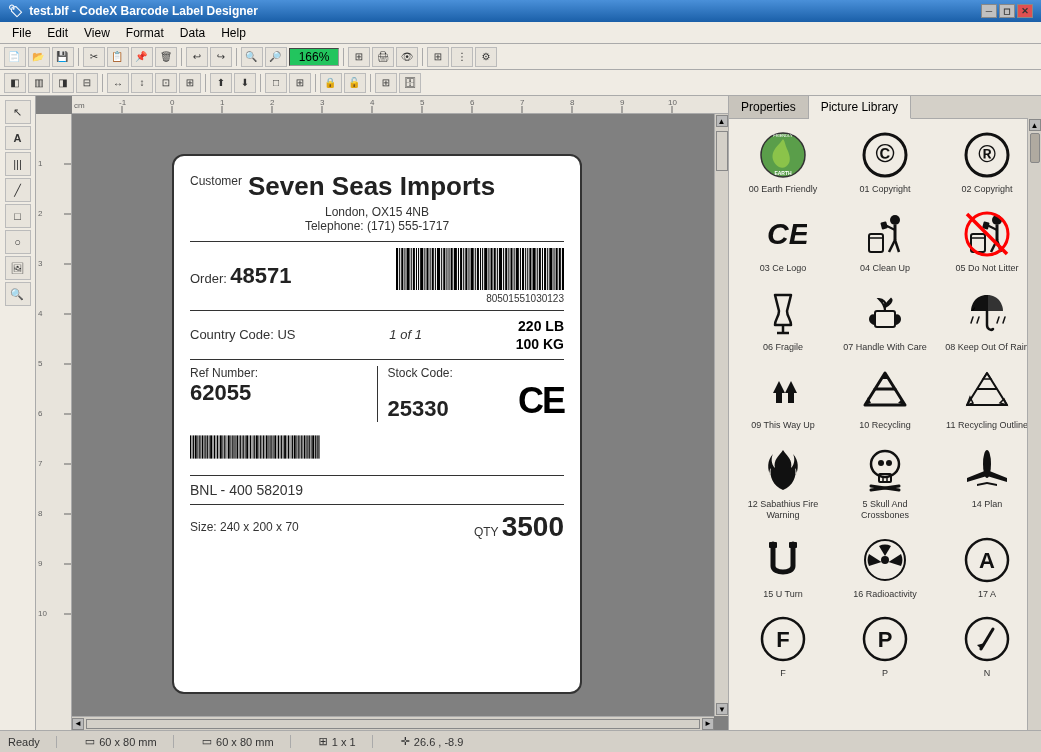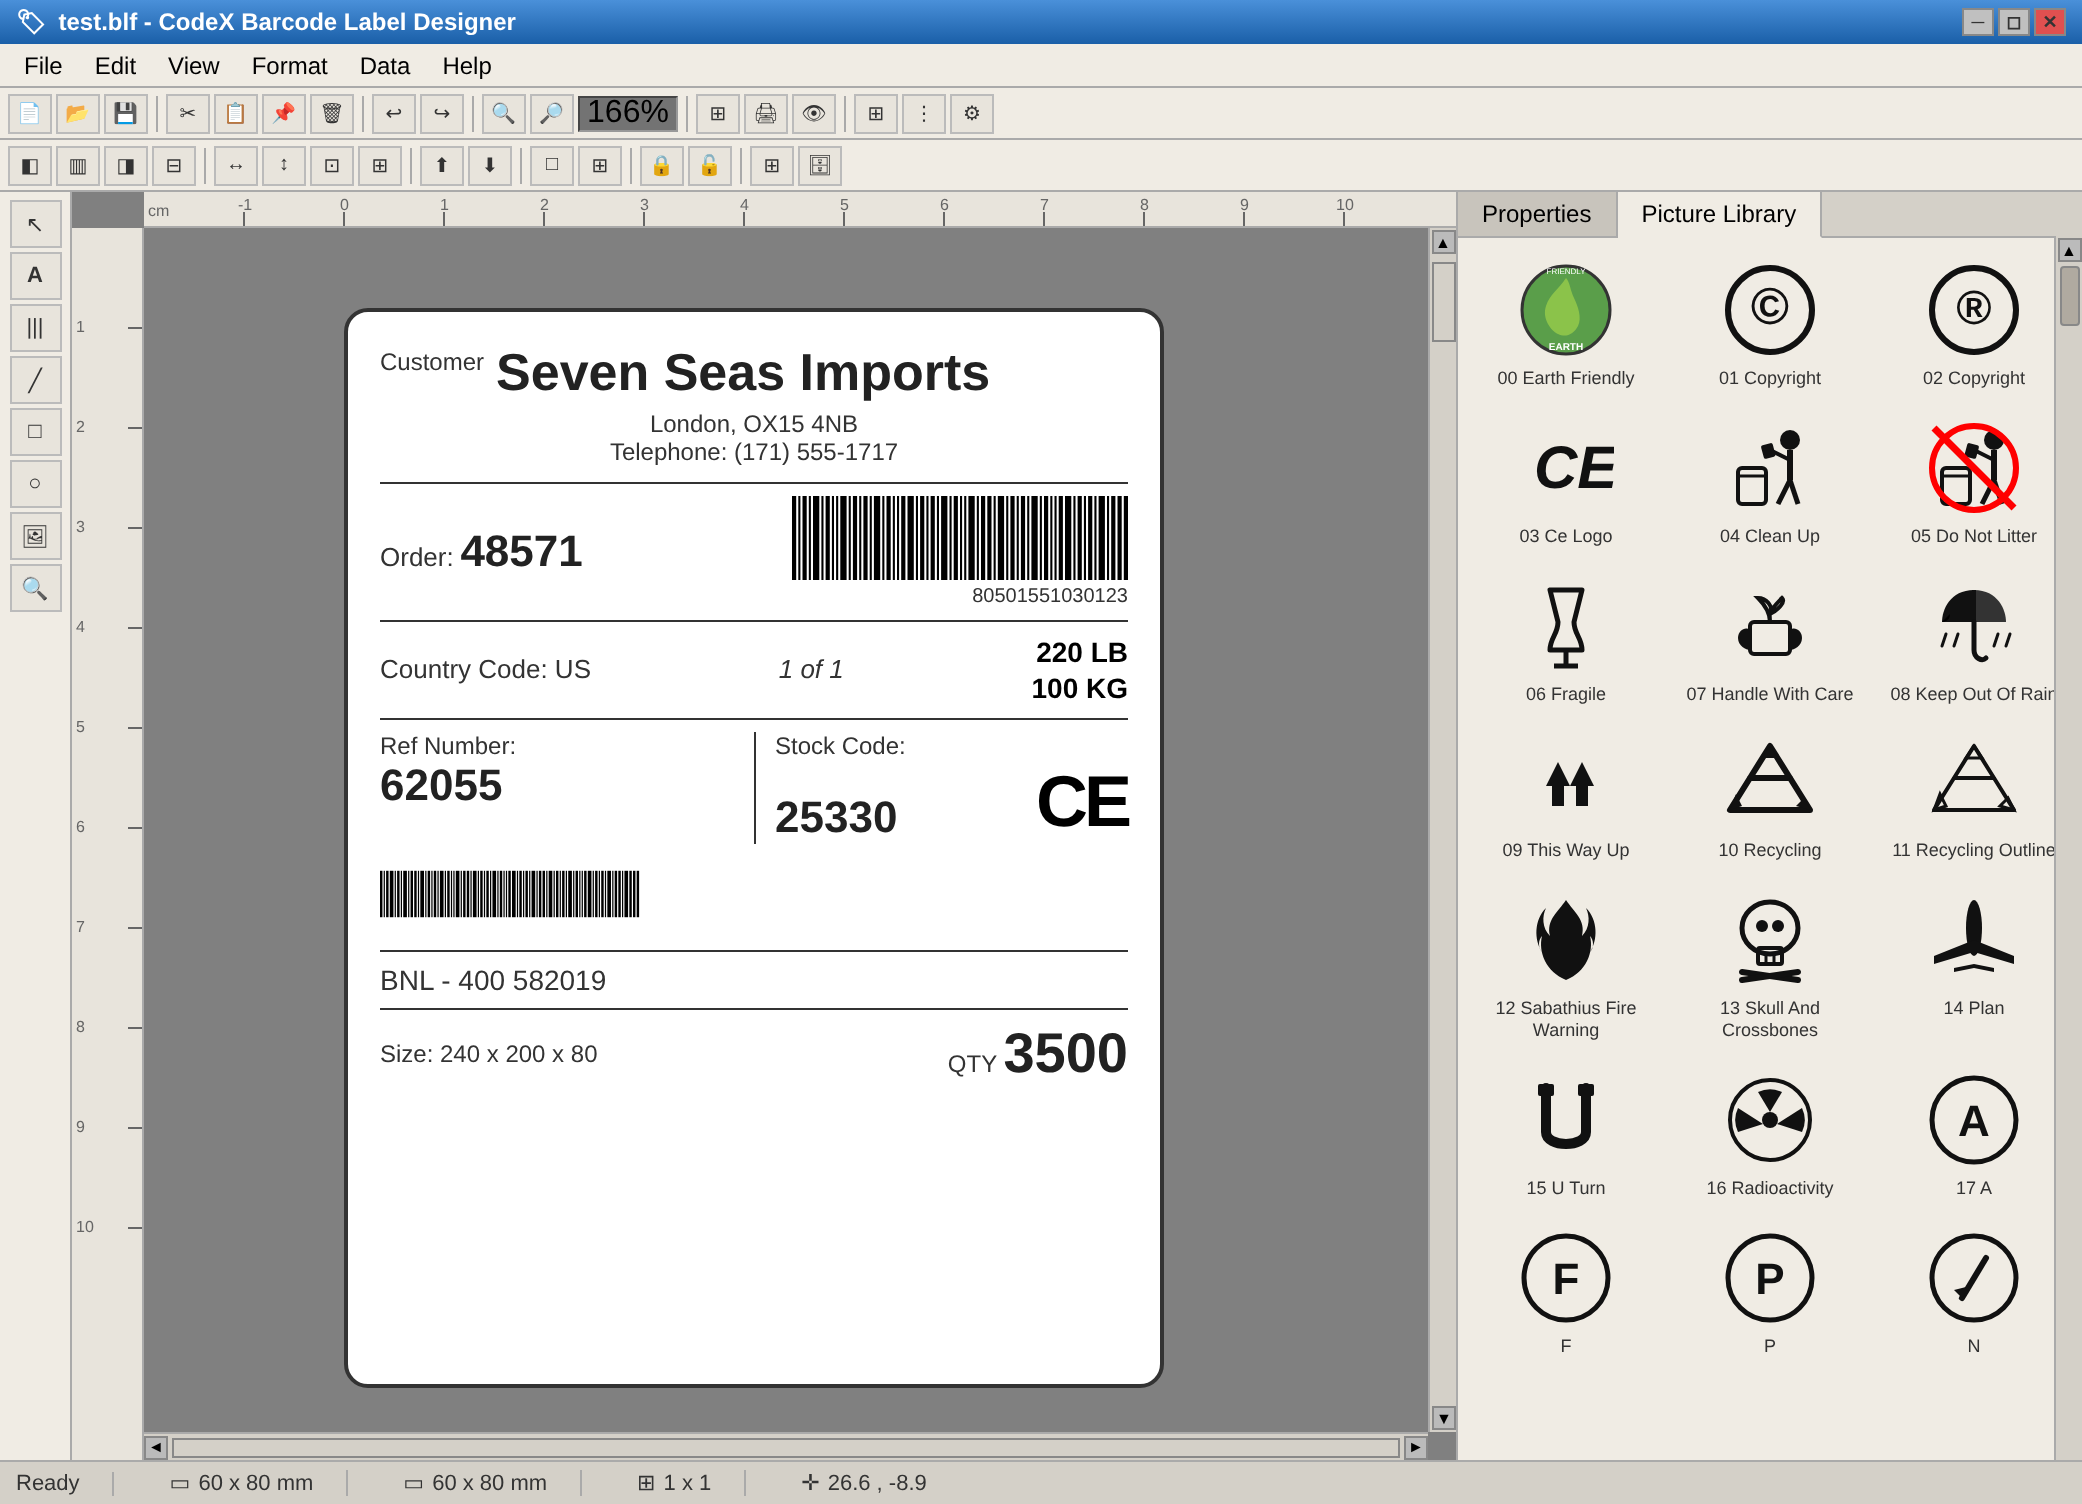--- a/index.html
+++ b/index.html
@@ -35,22 +35,22 @@
       height: 26px; background: #f0ece4; display: flex; align-items: center;
       padding: 2px 4px; border-bottom: 1px solid #aaa; gap: 2px;
     }
     .toolbar-btn {
       width: 22px; height: 20px; background: #e8e4dc; border: 1px solid #bbb;
       display: flex; align-items: center; justify-content: center;
       cursor: pointer; font-size: 10px; color: #333;
     }
     .toolbar-sep { width: 1px; height: 18px; background: #aaa; margin: 0 2px; }
     .zoom-input {
-      width: 50px; height: 18px; border: 1px inset #999; font-size: 16px;
-      text-align: center; background: #737373;
+      width: 50px; height: 18px; border: 1px inset #999; font-size: 12px;
+      text-align: center; background: #22c55e;
     }
 
     
     .toolbar2 {
       height: 26px; background: #f0ece4; display: flex; align-items: center;
       padding: 2px 4px; border-bottom: 1px solid #aaa; gap: 2px;
     }
 
     
     .main-area {
@@ -515,21 +515,21 @@
           </svg>
         </div>
 
         <hr class="label-divider">
 
         <div class="label-bnl">BNL - 400 582019</div>
 
         <hr class="label-divider">
 
         <div class="label-size-row">
-          <span class="label-size">Size: 240 x 200 x 80</span>
+          <span class="label-size">Size: 240 x 200 x 70</span>
           <span>
             <span class="label-qty">QTY</span>
             <span class="label-qty-num">3500</span>
           </span>
         </div>
       </div>
     </div>
 
     <div class="scrollbar-v">
       <div style="width:12px;height:12px;background:#bbb;border:1px solid #888;margin:1px auto;display:flex;align-items:center;justify-content:center;font-size:8px;">▲</div>
@@ -743,21 +743,21 @@
               <rect x="18" y="28" width="12" height="8" rx="1" fill="none" stroke="#111" stroke-width="2"></rect>
               <line x1="22" y1="30" x2="22" y2="36" stroke="#111" stroke-width="1.5"></line>
               <line x1="26" y1="30" x2="26" y2="36" stroke="#111" stroke-width="1.5"></line>
               <circle cx="20" cy="17" r="3" fill="#111"></circle>
               <circle cx="28" cy="17" r="3" fill="#111"></circle>
 
               <line x1="10" y1="40" x2="38" y2="44" stroke="#111" stroke-width="3" stroke-linecap="round"></line>
               <line x1="10" y1="44" x2="38" y2="40" stroke="#111" stroke-width="3" stroke-linecap="round"></line>
             </svg>
           </div>
-          <span class="pic-label">13 Skull And Crossbones</span>
+          <span class="pic-label">5 Skull And Crossbones</span>
         </div>
 
         <div class="pic-item">
           <div class="pic-icon">
             <svg width="48" height="48" viewBox="0 0 48 48">
 
               <ellipse cx="24" cy="18" rx="4" ry="14" fill="#111"></ellipse>
               <polygon points="4,32 24,24 44,32 44,36 24,30 4,36" fill="#111"></polygon>
               <polygon points="14,38 24,36 34,38 34,40 24,38 14,40" fill="#111"></polygon>
             </svg>

